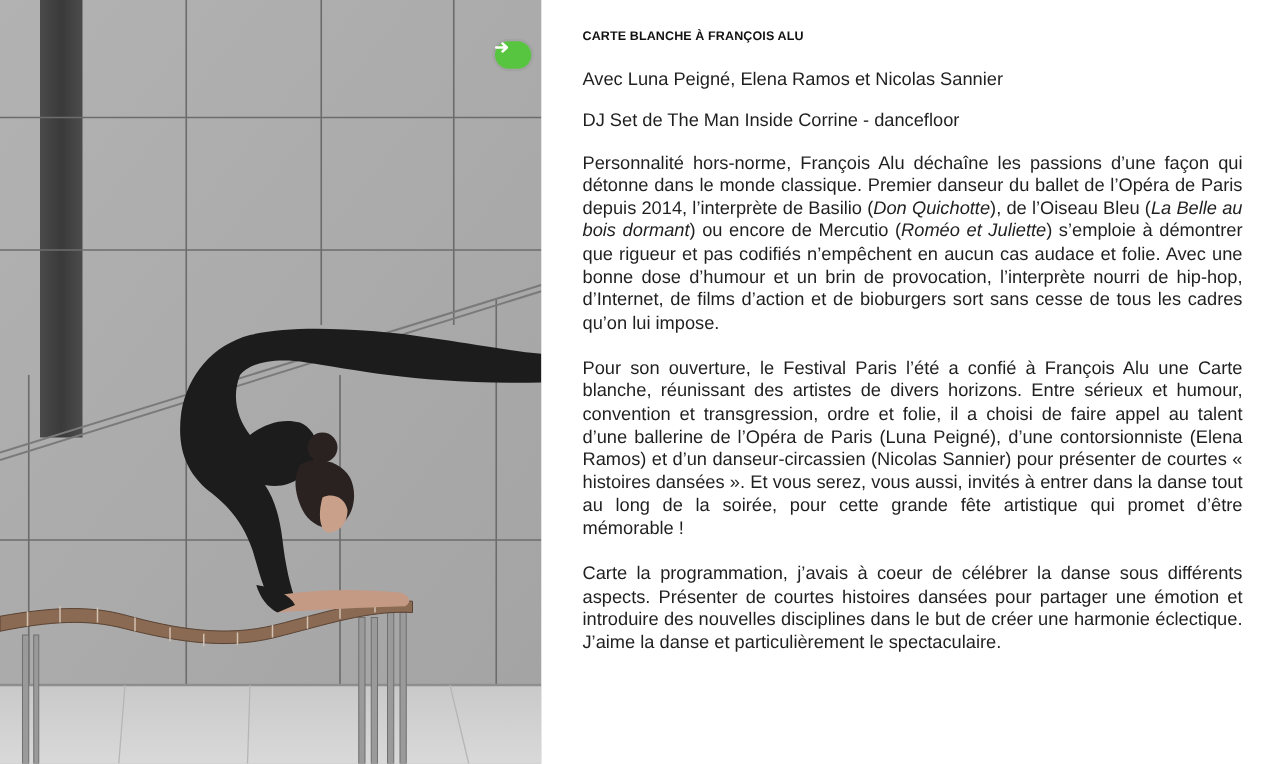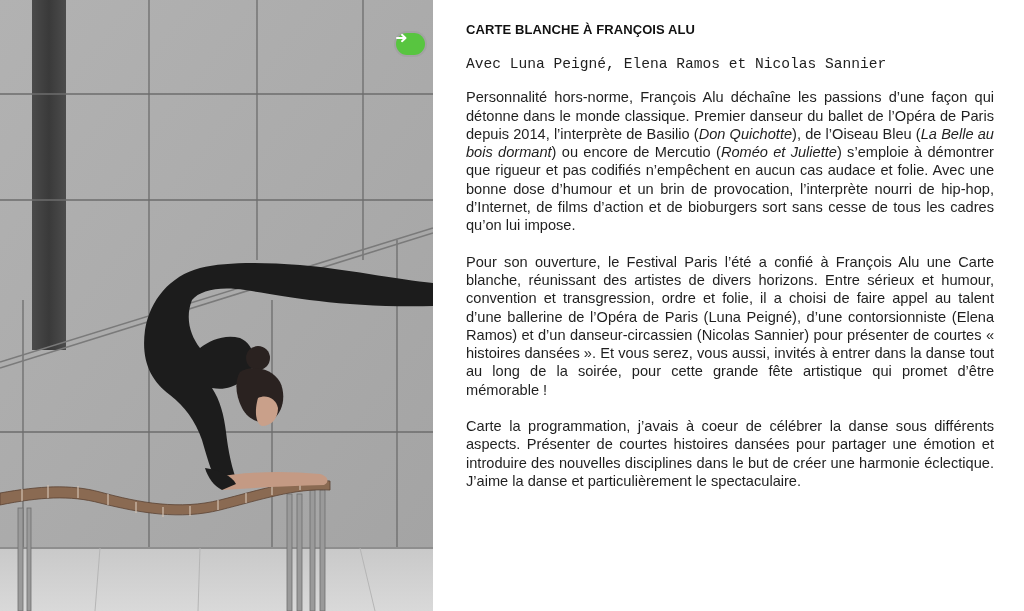--- a/index.html
+++ b/index.html
@@ -19,24 +19,24 @@
     display: flex; align-items: center; justify-content: center; cursor: pointer;
   }
   .next-btn svg { width: 12px; height: 10px; }
 
   
   .article {
     position: absolute; left: 466px; top: 20px; width: 528px;
     font-size: 14.6px; line-height: 18.3px; color: #1f1f1f;
   }
   .title {
-    font-weight: bold; font-size: 13px; letter-spacing: 0.1px; color: #111;
+    font-weight: bold; font-size: 10px; letter-spacing: 0.1px; color: #111;
     line-height: 20px; margin-bottom: 15px;
   }
-  .sub { margin-bottom: 15px; font-family: Liberation Mono, monospace; }
+  .sub { margin-bottom: 15px; }
   .para { text-align: justify; margin-bottom: 18px; }
   .para.quote { margin-top: 20px; }
   .para em { font-style: italic; }
 </style>
 </head>
 <body>
 
 <div class="photo" title="Contortionist in black doing a chest stand on a wavy wooden bench in front of a grey concrete wall">
   <svg viewBox="0 0 433 611">
     <defs>
@@ -123,20 +123,21 @@
   <div class="next-btn">
     <svg viewBox="0 0 12 10">
       <path d="M1,5 H9 M6,1.8 L9.5,5 L6,8.2" stroke="#ffffff" stroke-width="2" fill="none" stroke-linecap="round" stroke-linejoin="round"></path>
     </svg>
   </div>
 </div>
 
 <div class="article">
   <h1 class="title">CARTE BLANCHE À FRANÇOIS ALU</h1>
   <p class="sub">Avec Luna Peigné, Elena Ramos et Nicolas Sannier</p>
+  <p class="sub">DJ Set de The Man Inside Corrine - dancefloor</p>
 
   <p class="para"><span>Personnalité hors-norme, François Alu déchaîne les passions d’une façon qui détonne dans le monde classique. Premier danseur du ballet de l’Opéra de Paris depuis 2014, l’interprète de Basilio (</span><em>Don Quichotte</em><span>), de l’Oiseau Bleu (</span><em>La Belle au bois dormant</em><span>) ou encore de Mercutio (</span><em>Roméo et Juliette</em><span>) s’emploie à démontrer que rigueur et pas codifiés n’empêchent en aucun cas audace et folie. Avec une bonne dose d’humour et un brin de provocation, l’interprète nourri de hip-hop, d’Internet, de films d’action et de bioburgers sort sans cesse de tous les cadres qu’on lui impose.</span></p>
 
   <p class="para">Pour son ouverture, le Festival Paris l’été a confié à François Alu une Carte blanche, réunissant des artistes de divers horizons. Entre sérieux et humour, convention et transgression, ordre et folie, il a choisi de faire appel au talent d’une ballerine de l’Opéra de Paris (Luna Peigné), d’une contorsionniste (Elena Ramos) et d’un danseur-circassien (Nicolas Sannier) pour présenter de courtes « histoires dansées ». Et vous serez, vous aussi, invités à entrer dans la danse tout au long de la soirée, pour cette grande fête artistique qui promet d’être mémorable !</p>
 
 
   <p class="para">Carte la programmation, j’avais à coeur de célébrer la danse sous différents aspects. Présenter de courtes histoires dansées pour partager une émotion et introduire des nouvelles disciplines dans le but de créer une harmonie éclectique. J’aime la danse et particulièrement le spectaculaire.</p>
 </div>
 
 </body></html>

